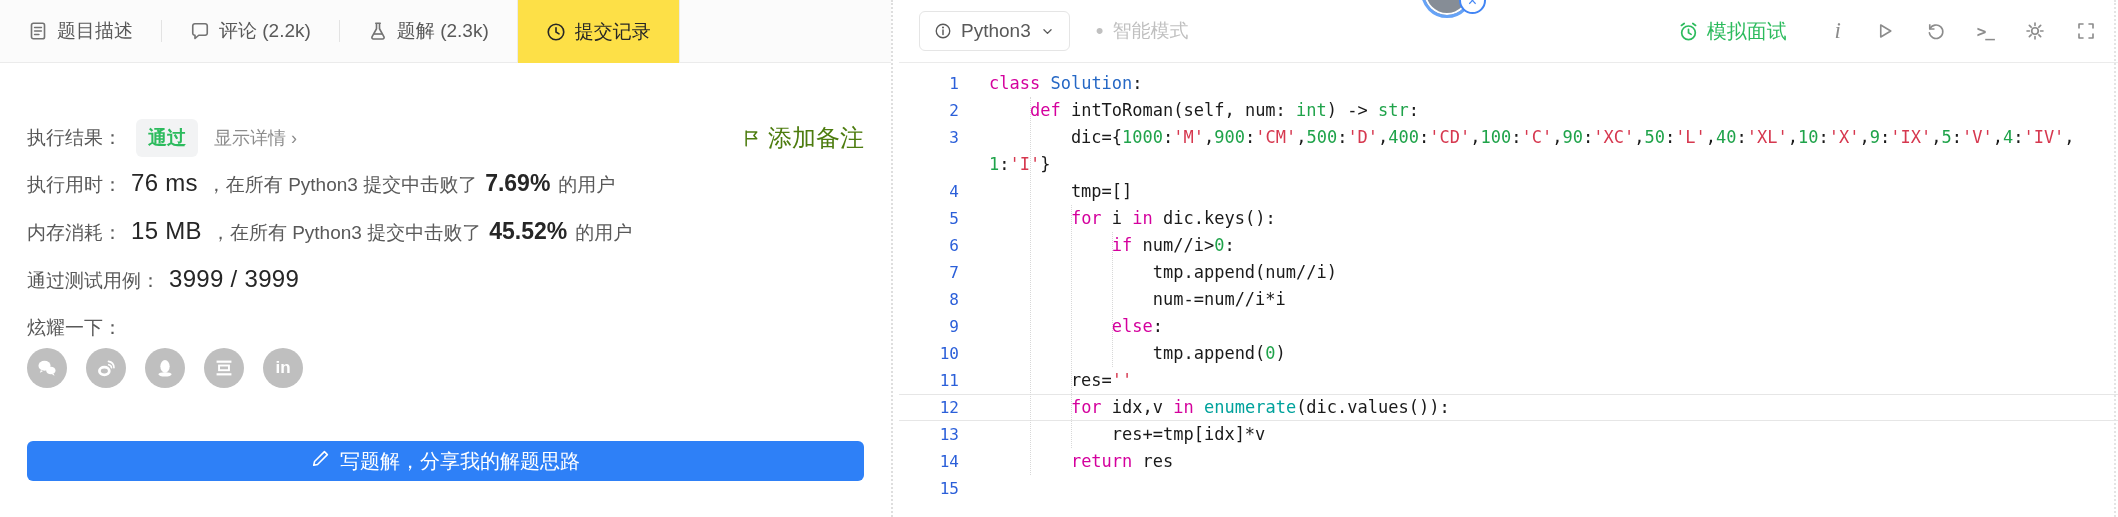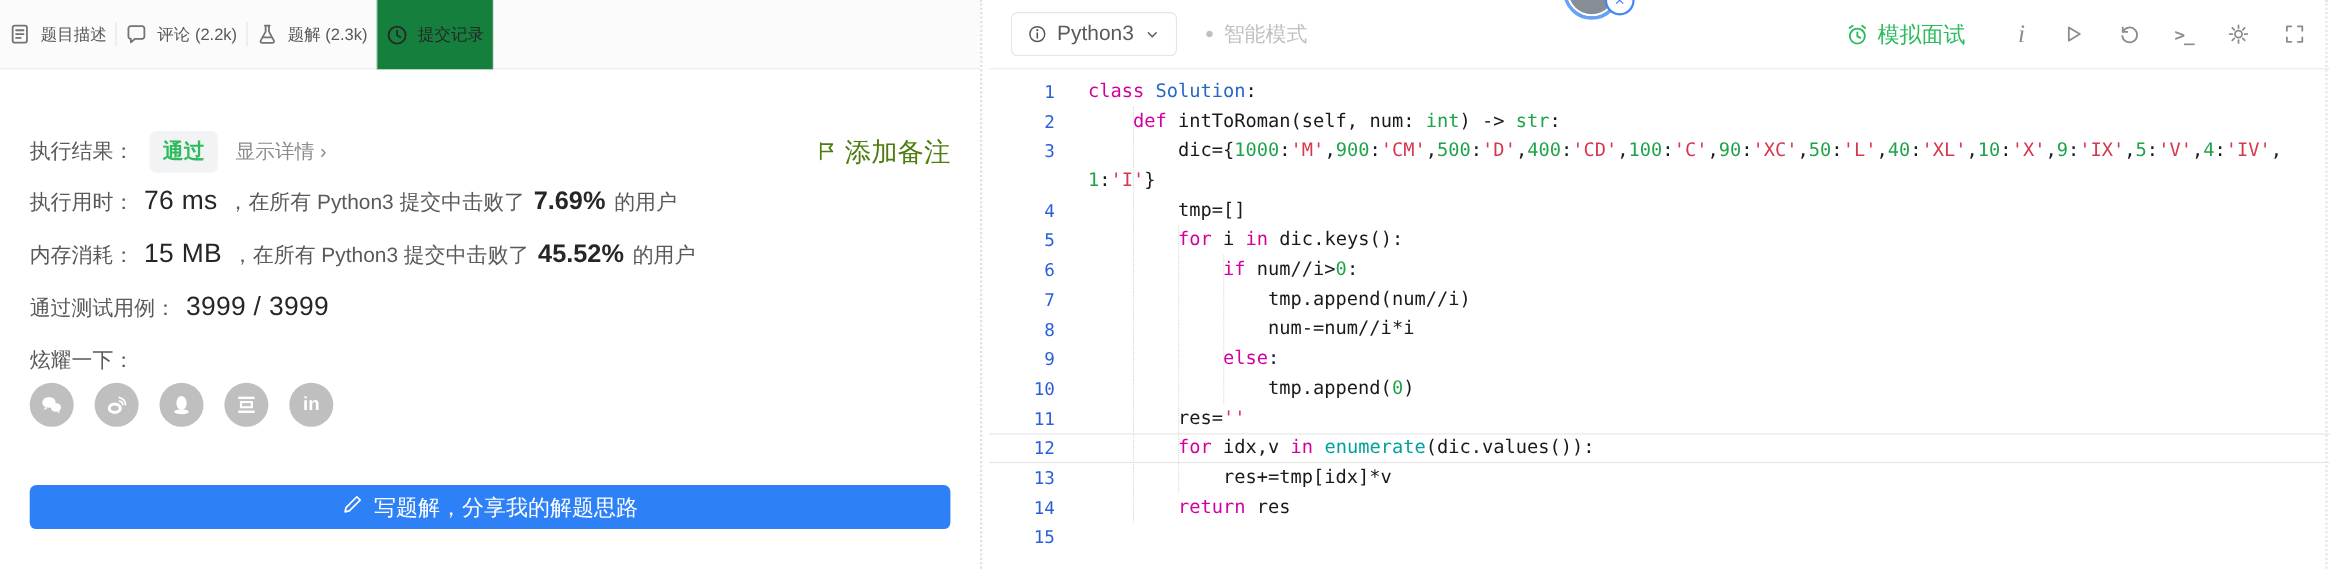--- a/index.html
+++ b/index.html
@@ -4,24 +4,24 @@
 <style>
   *{box-sizing:border-box;margin:0;padding:0}
   html,body{width:2118px;height:517px}
   body{position:relative;overflow:hidden;background:#fff;color:#262626;
        font-family:"Liberation Sans","DejaVu Sans",sans-serif}
 
   
   .left-panel{position:absolute;left:0;top:0;width:893px;height:517px;background:#fff;
               border-right:2px dotted #dedede}
   .tab-bar{height:63px;background:#fbfbfb;border-bottom:1px solid #ebebeb;display:flex;align-items:stretch}
-  .tab{display:flex;align-items:center;gap:9px;padding:0 8px;font-size:15px;color:#595959;cursor:pointer}
+  .tab{display:flex;align-items:center;gap:9px;padding:0 28px;font-size:19px;color:#595959;cursor:pointer}
   .tab .tab-icon{display:flex;color:#737373}
   .tab-icon svg{width:20px;height:20px;display:block}
-  .tab.active{background:#15803d;border-left:1px solid #ebebeb;border-right:1px solid #ebebeb;
+  .tab.active{background:#fde047;border-left:1px solid #ebebeb;border-right:1px solid #ebebeb;
               margin-bottom:-1px;color:#262626}
   .tab.active .tab-icon{color:#262626}
   .tab-sep{width:1px;height:22px;background:#e3e3e3;align-self:center}
 
   .panel-body{position:relative;height:452px}
   .lbl{font-size:19px;color:#595959}
   .row-result{position:absolute;top:56px;left:27px;right:27px;display:flex;align-items:center}
   .badge{margin-left:14px;background:#f2f3f4;color:var(--green,#2cbb5d);font-weight:700;font-size:19px;
          padding:6px 12px;border-radius:6px}
   .detail-link{margin-left:16px;color:#8c8c8c;font-size:18px;cursor:pointer;text-decoration:none}

